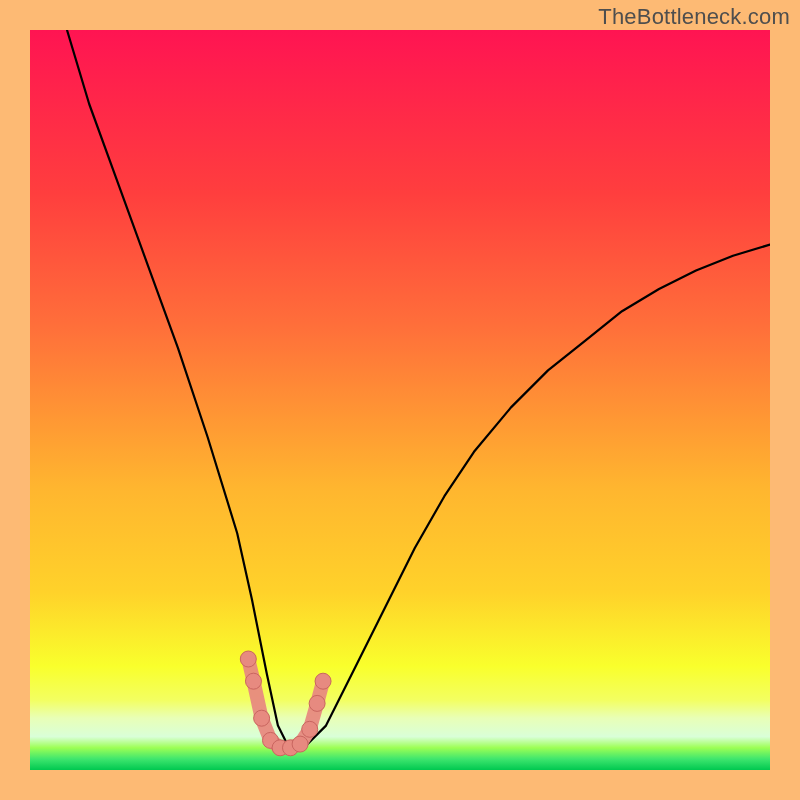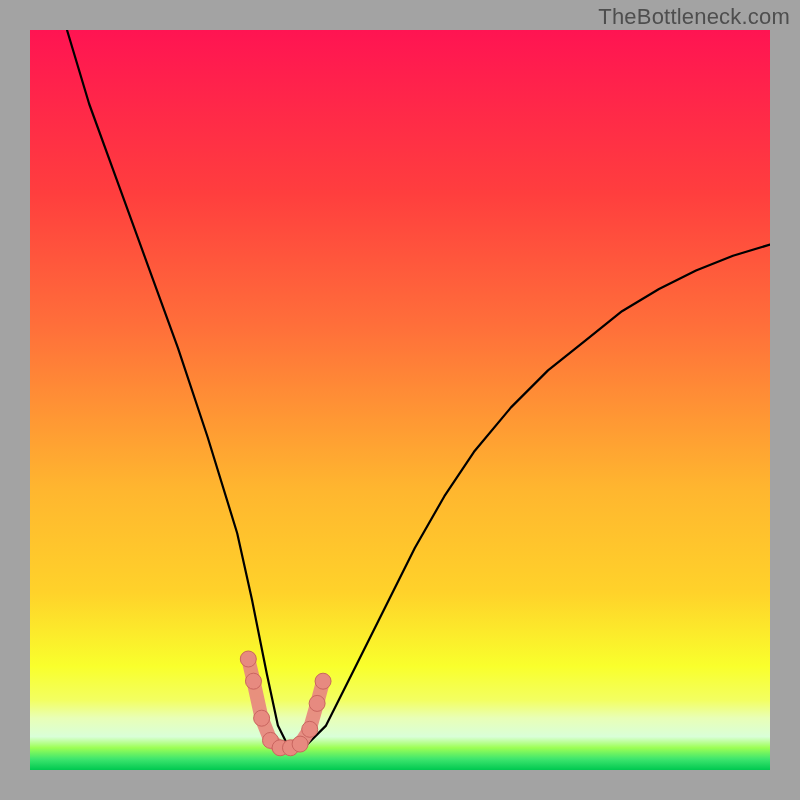--- a/index.html
+++ b/index.html
@@ -8,21 +8,21 @@
     width: 800px;
     height: 800px;
     overflow: hidden;
     background: #000;
     font-family: Arial, Helvetica, sans-serif;
   }
   .container {
     position: relative;
     width: 800px;
     height: 800px;
-    background: #a3a3a3;
+    background: #fdba74;
   }
   .plot-area {
     position: absolute;
     left: 30px;
     top: 30px;
     width: 740px;
     height: 740px;
     overflow: hidden;
   }
   .watermark {

